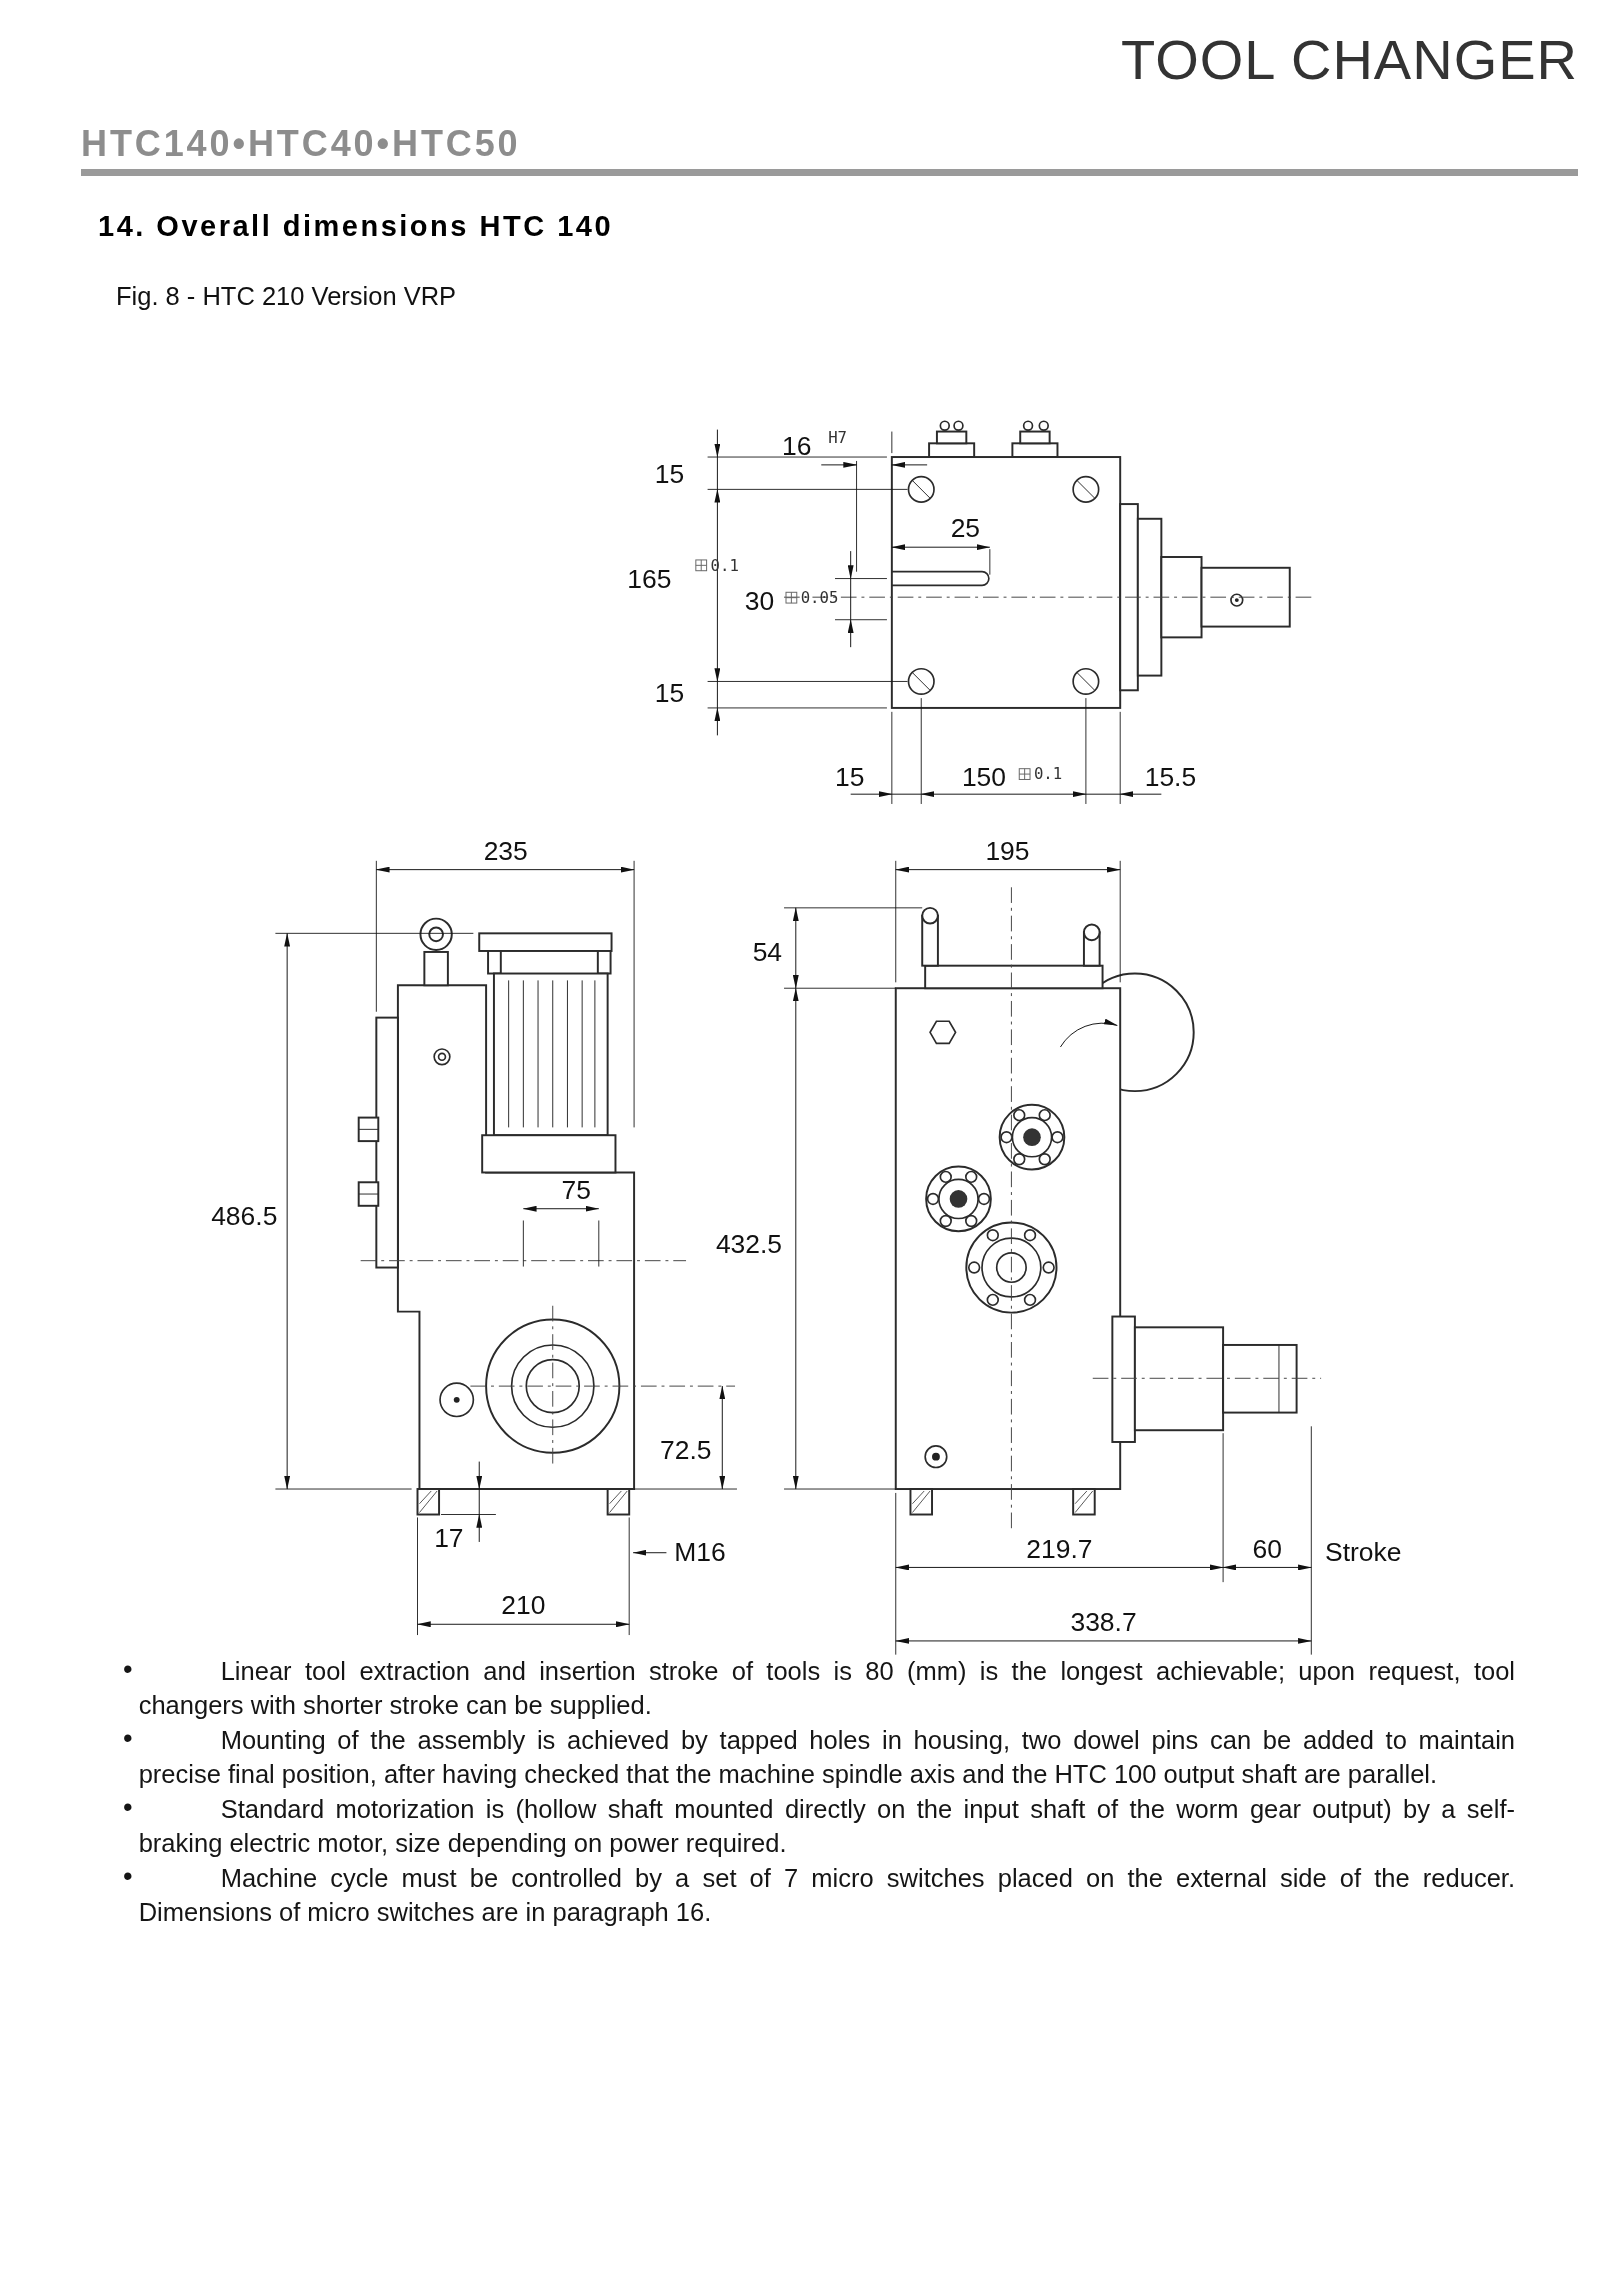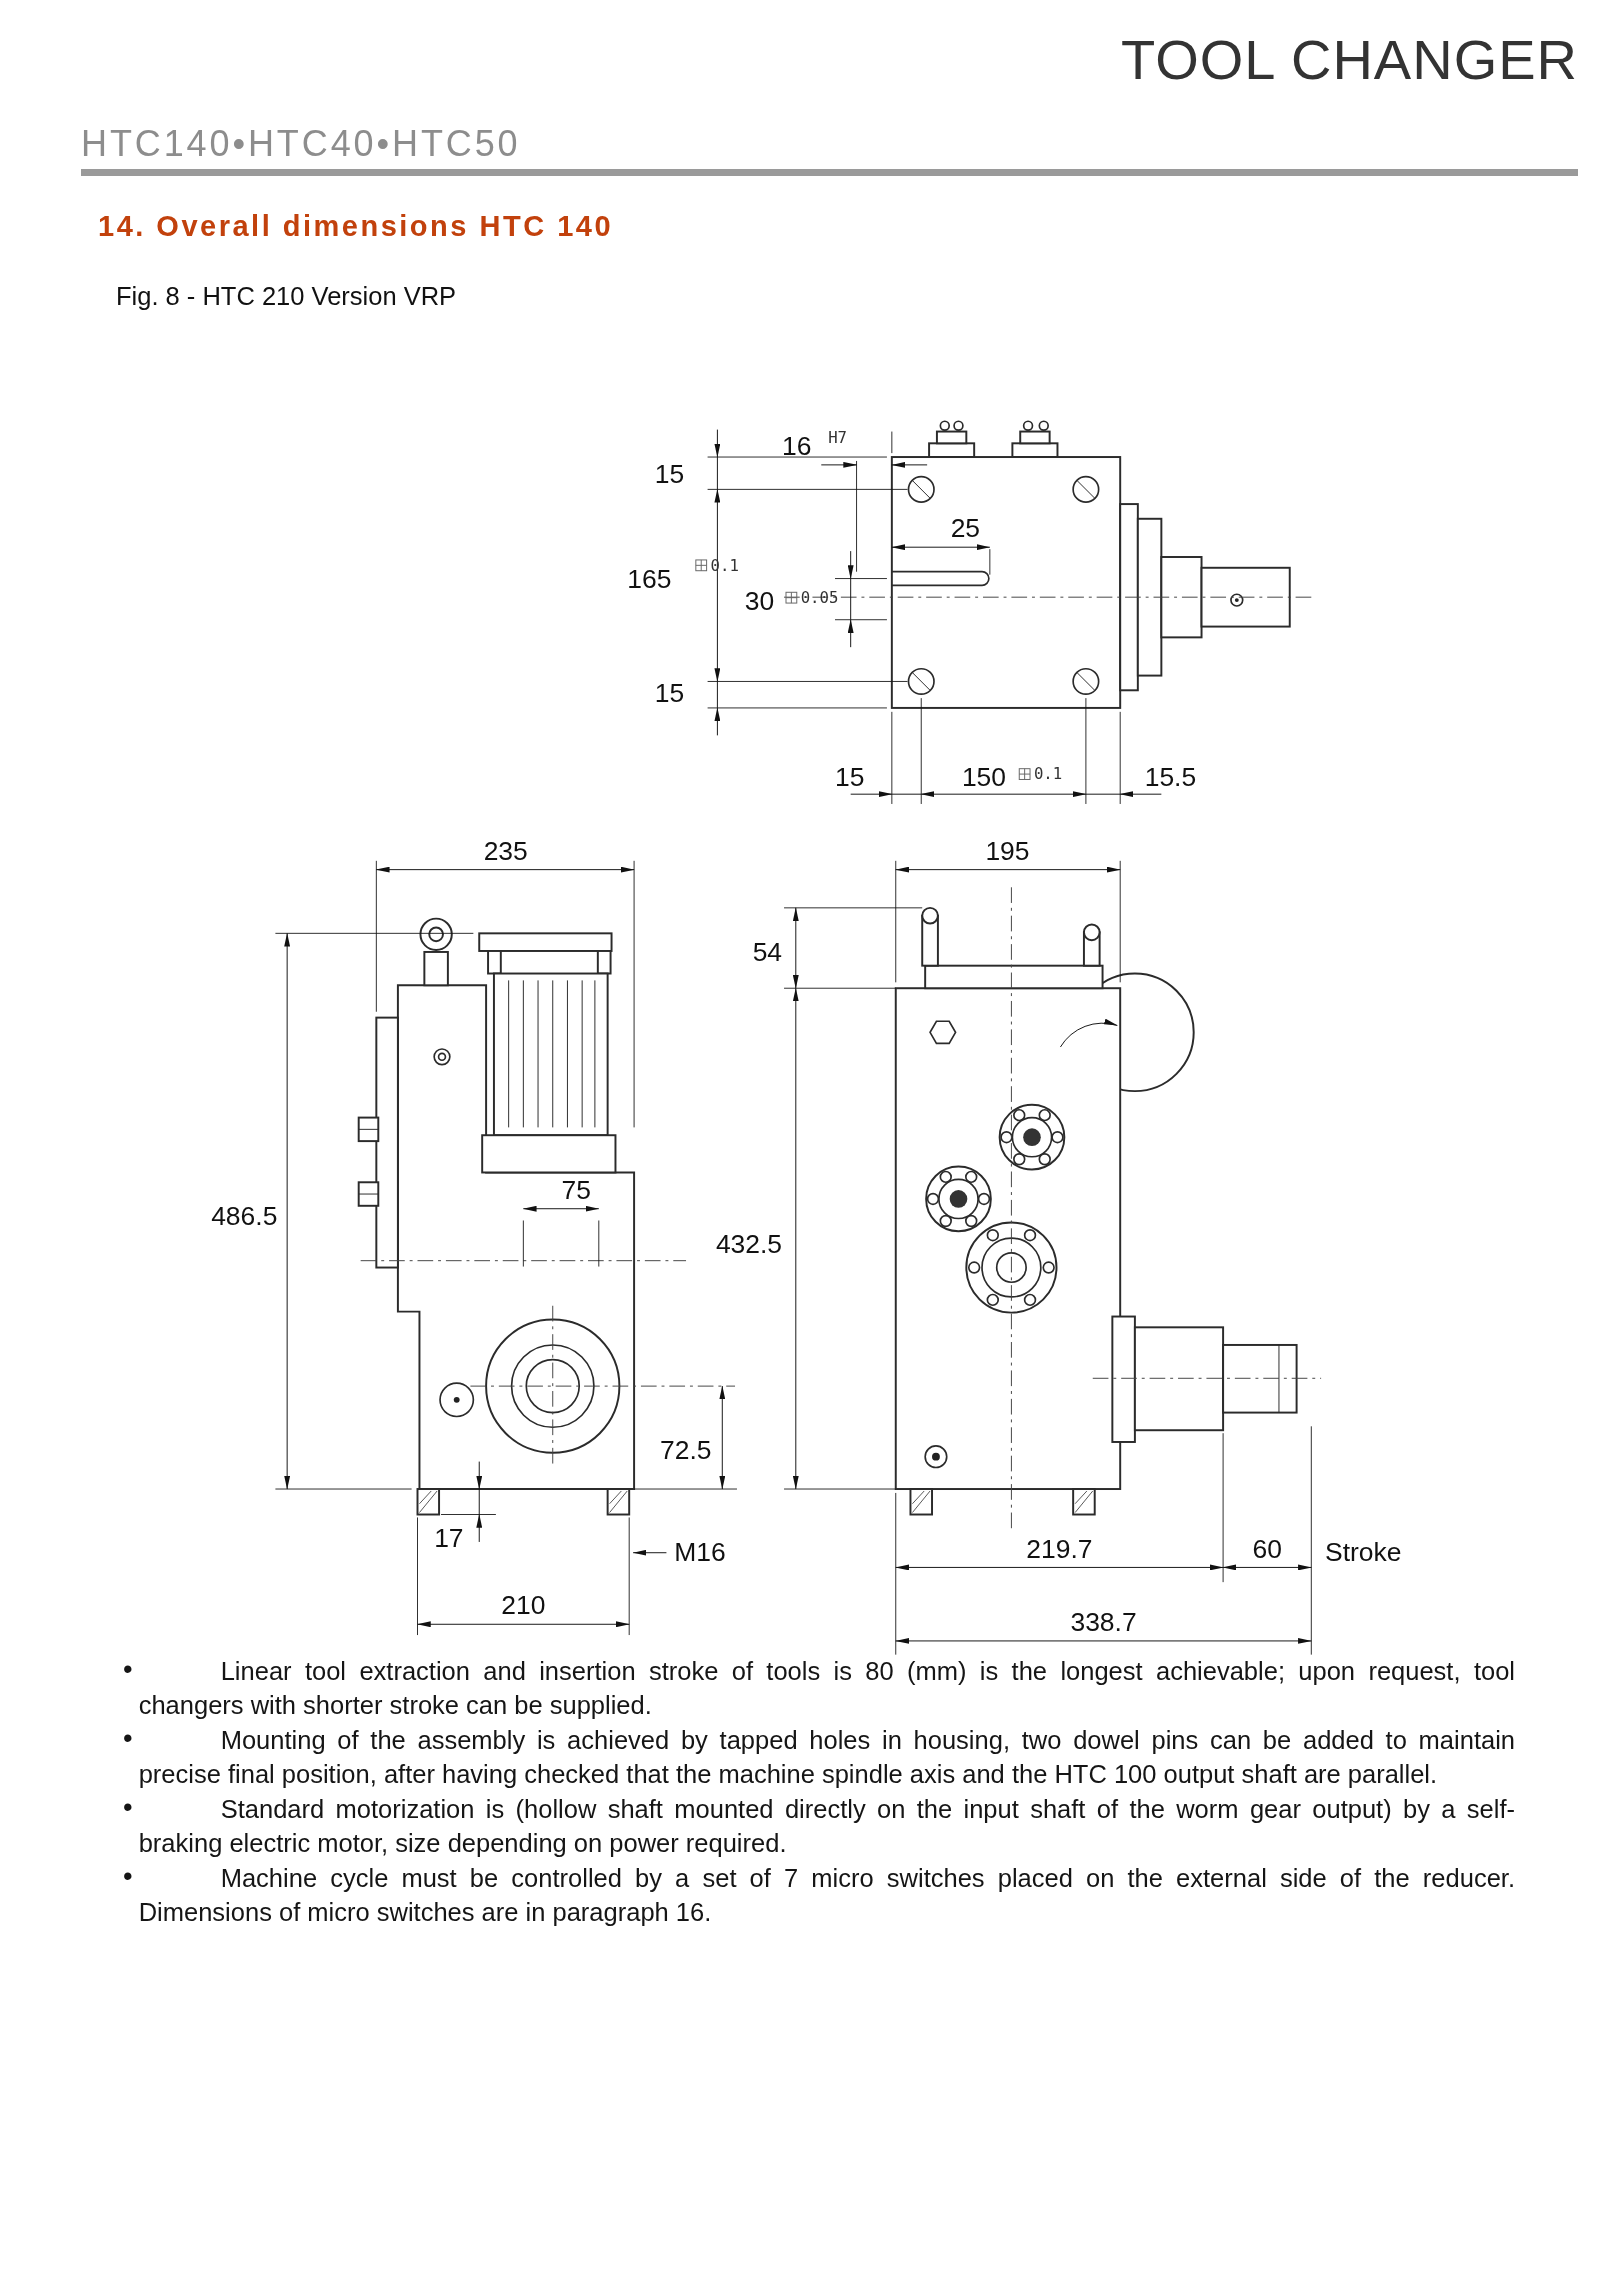--- a/index.html
+++ b/index.html
@@ -2,23 +2,23 @@
 <html><head>
 <meta charset="utf-8">
 <style>
   * { margin:0; padding:0; box-sizing:border-box; }
   html,body { background:#ffffff; }
   body { font-family:"Liberation Sans", sans-serif; color:#1a1a1a; }
   .page { position:relative; width:1621px; height:1999px; background:#fff; overflow:hidden; margin:0 auto; }
 
   
   .doc-title { position:absolute; top:27.4px; right:43px; font-size:56px; font-weight:400; color:#333; letter-spacing:1px; }
-  .models { position:absolute; left:81px; top:123px; font-size:36px; font-weight:normal; color:#8d8d8d; letter-spacing:2.9px; }
+  .models { position:absolute; left:81px; top:123px; font-size:36px; font-weight:bold; color:#8d8d8d; letter-spacing:2.9px; }
   .header-rule { position:absolute; left:81px; top:169px; width:1497px; height:6.9px; background:#9a9a9a; }
-  .section-heading { position:absolute; left:98px; top:210px; font-size:29px; font-weight:bold; color:#c2410c; letter-spacing:2.5px; }
+  .section-heading { position:absolute; left:98px; top:210px; font-size:29px; font-weight:bold; color:#000000; letter-spacing:2.5px; }
   .fig-caption { position:absolute; left:116px; top:282px; font-size:25.5px; color:#111; }
 
   
   svg.figure { position:absolute; left:0; top:0; width:1621px; height:2293px; pointer-events:none; }
   .part   { fill:#ffffff; stroke:#2b2b2b; stroke-width:2; }
   .partln { fill:none; stroke:#2b2b2b; stroke-width:1.7; }
   .thin   { fill:none; stroke:#2b2b2b; stroke-width:1; }
   .cl     { fill:none; stroke:#444; stroke-width:1; stroke-dasharray:16 5 3 5; }
   .dimln  { fill:none; stroke:#141414; stroke-width:1; }
   .ext    { fill:none; stroke:#141414; stroke-width:0.9; }

